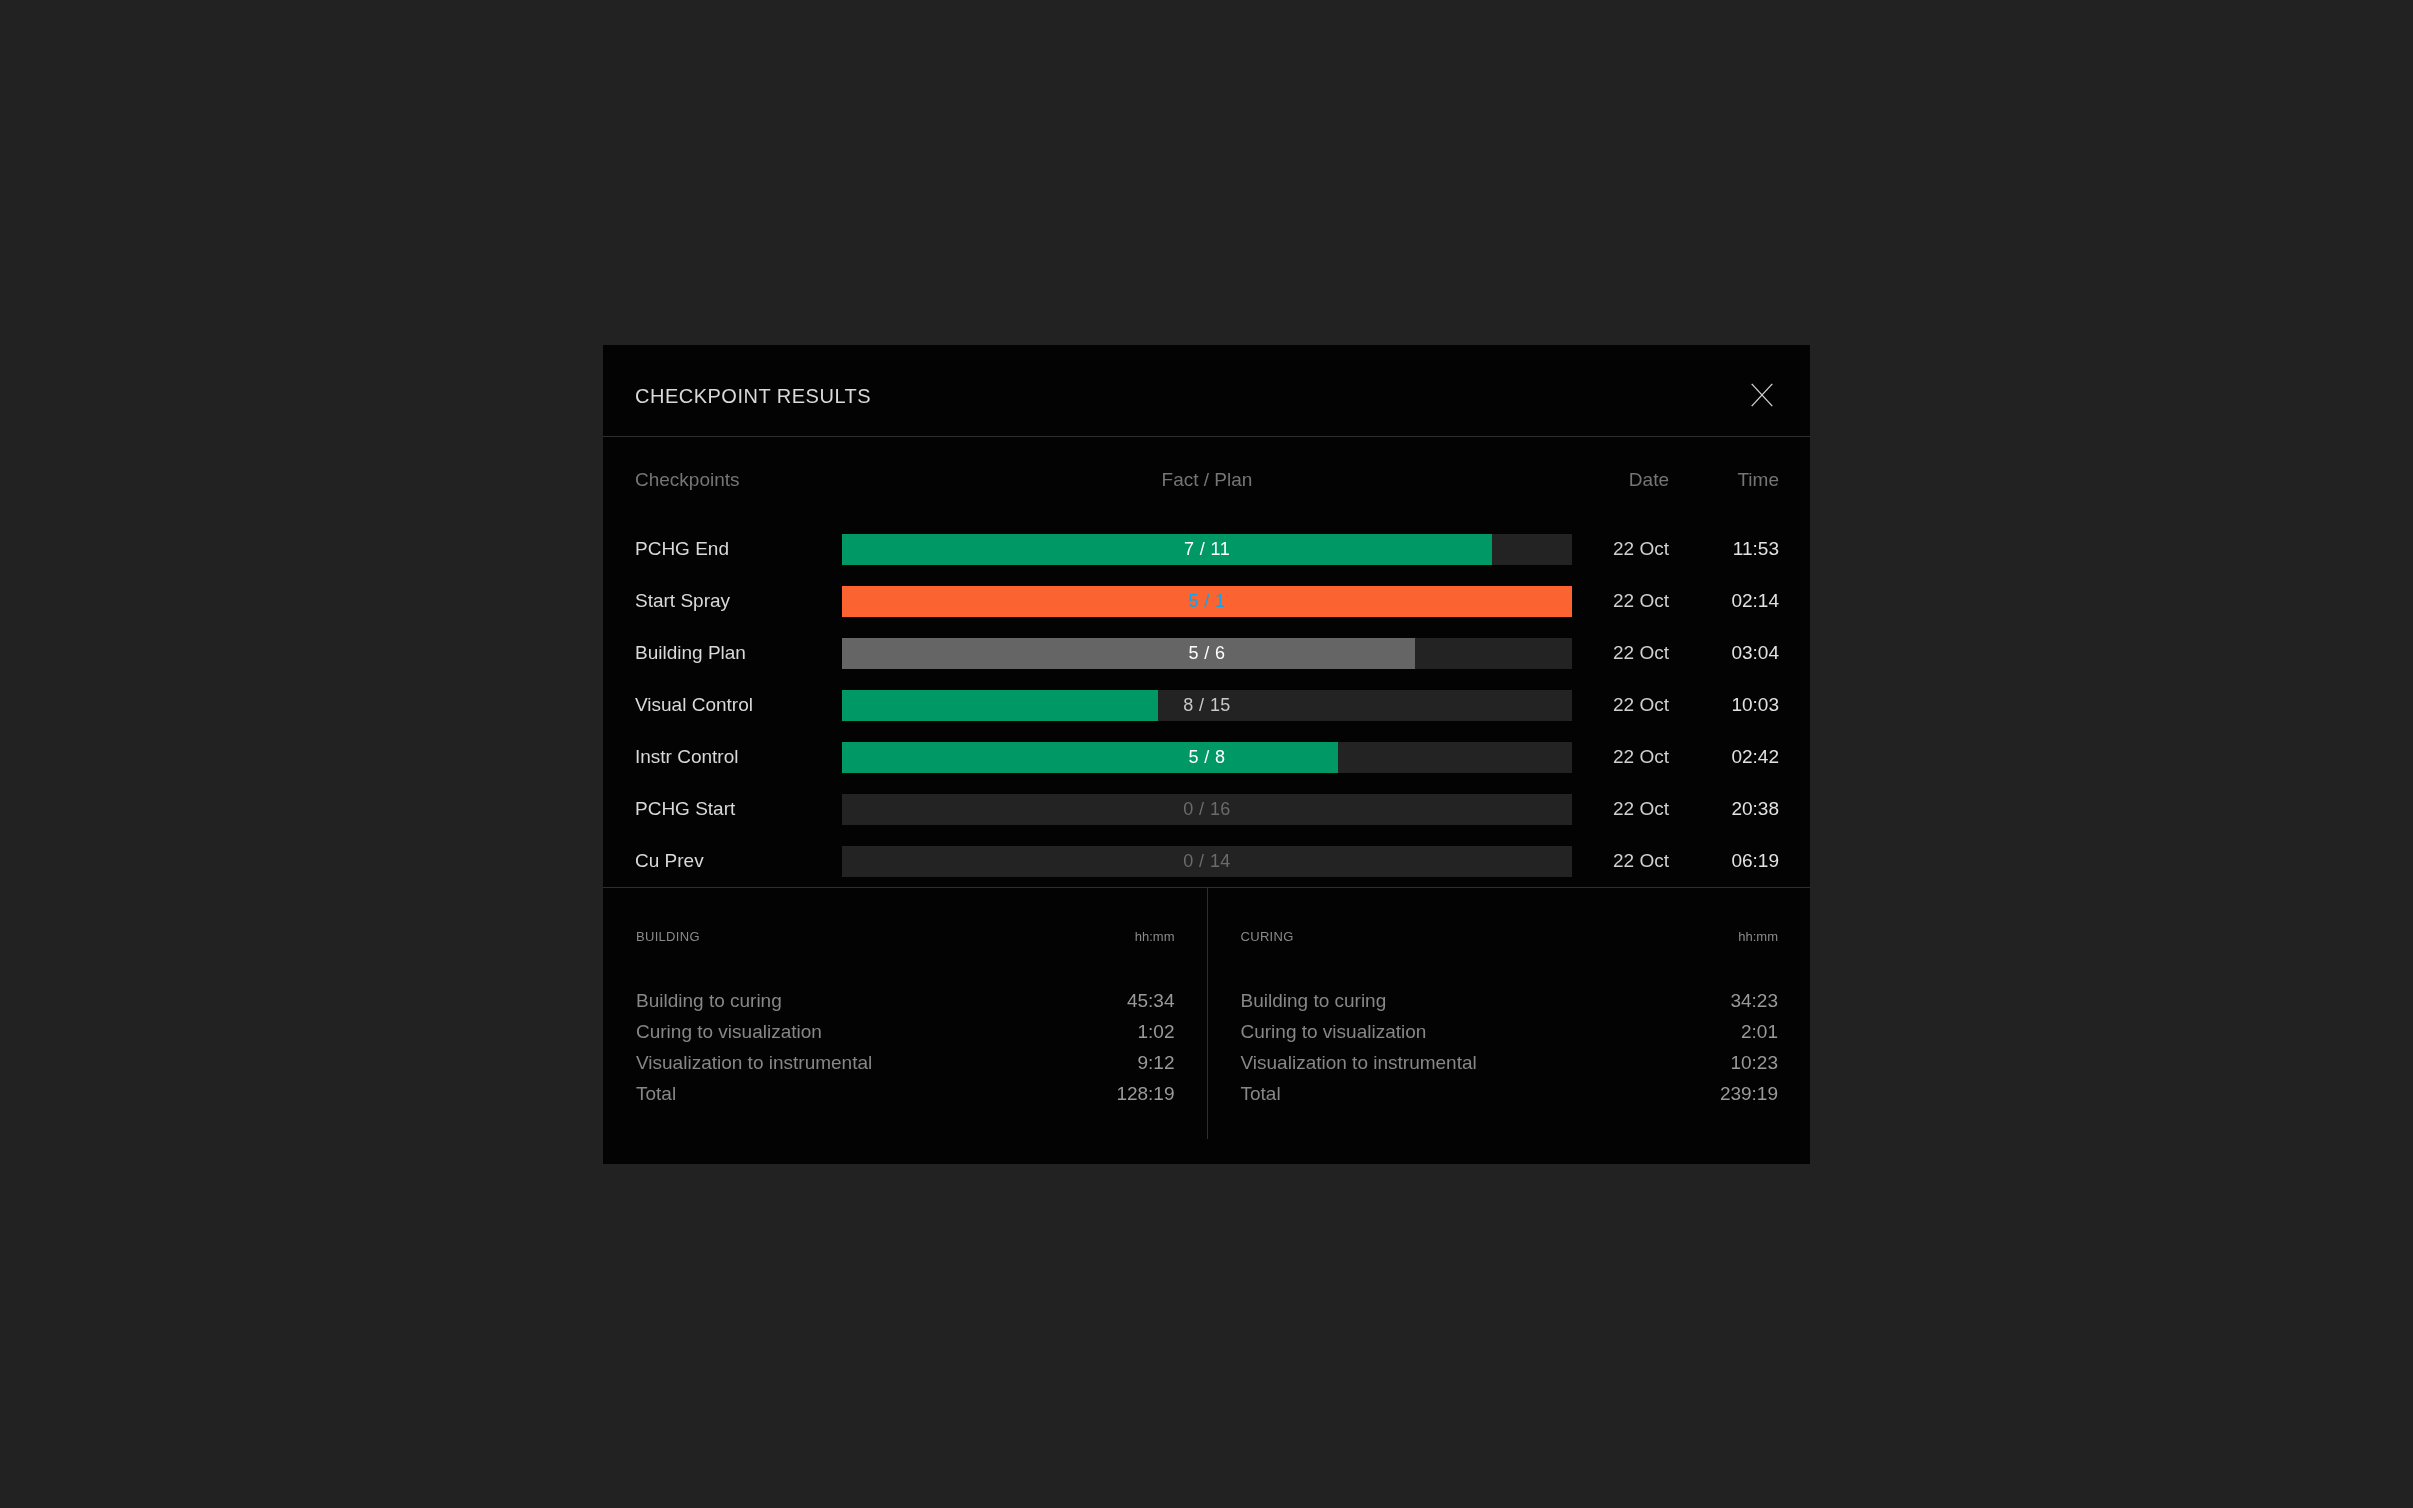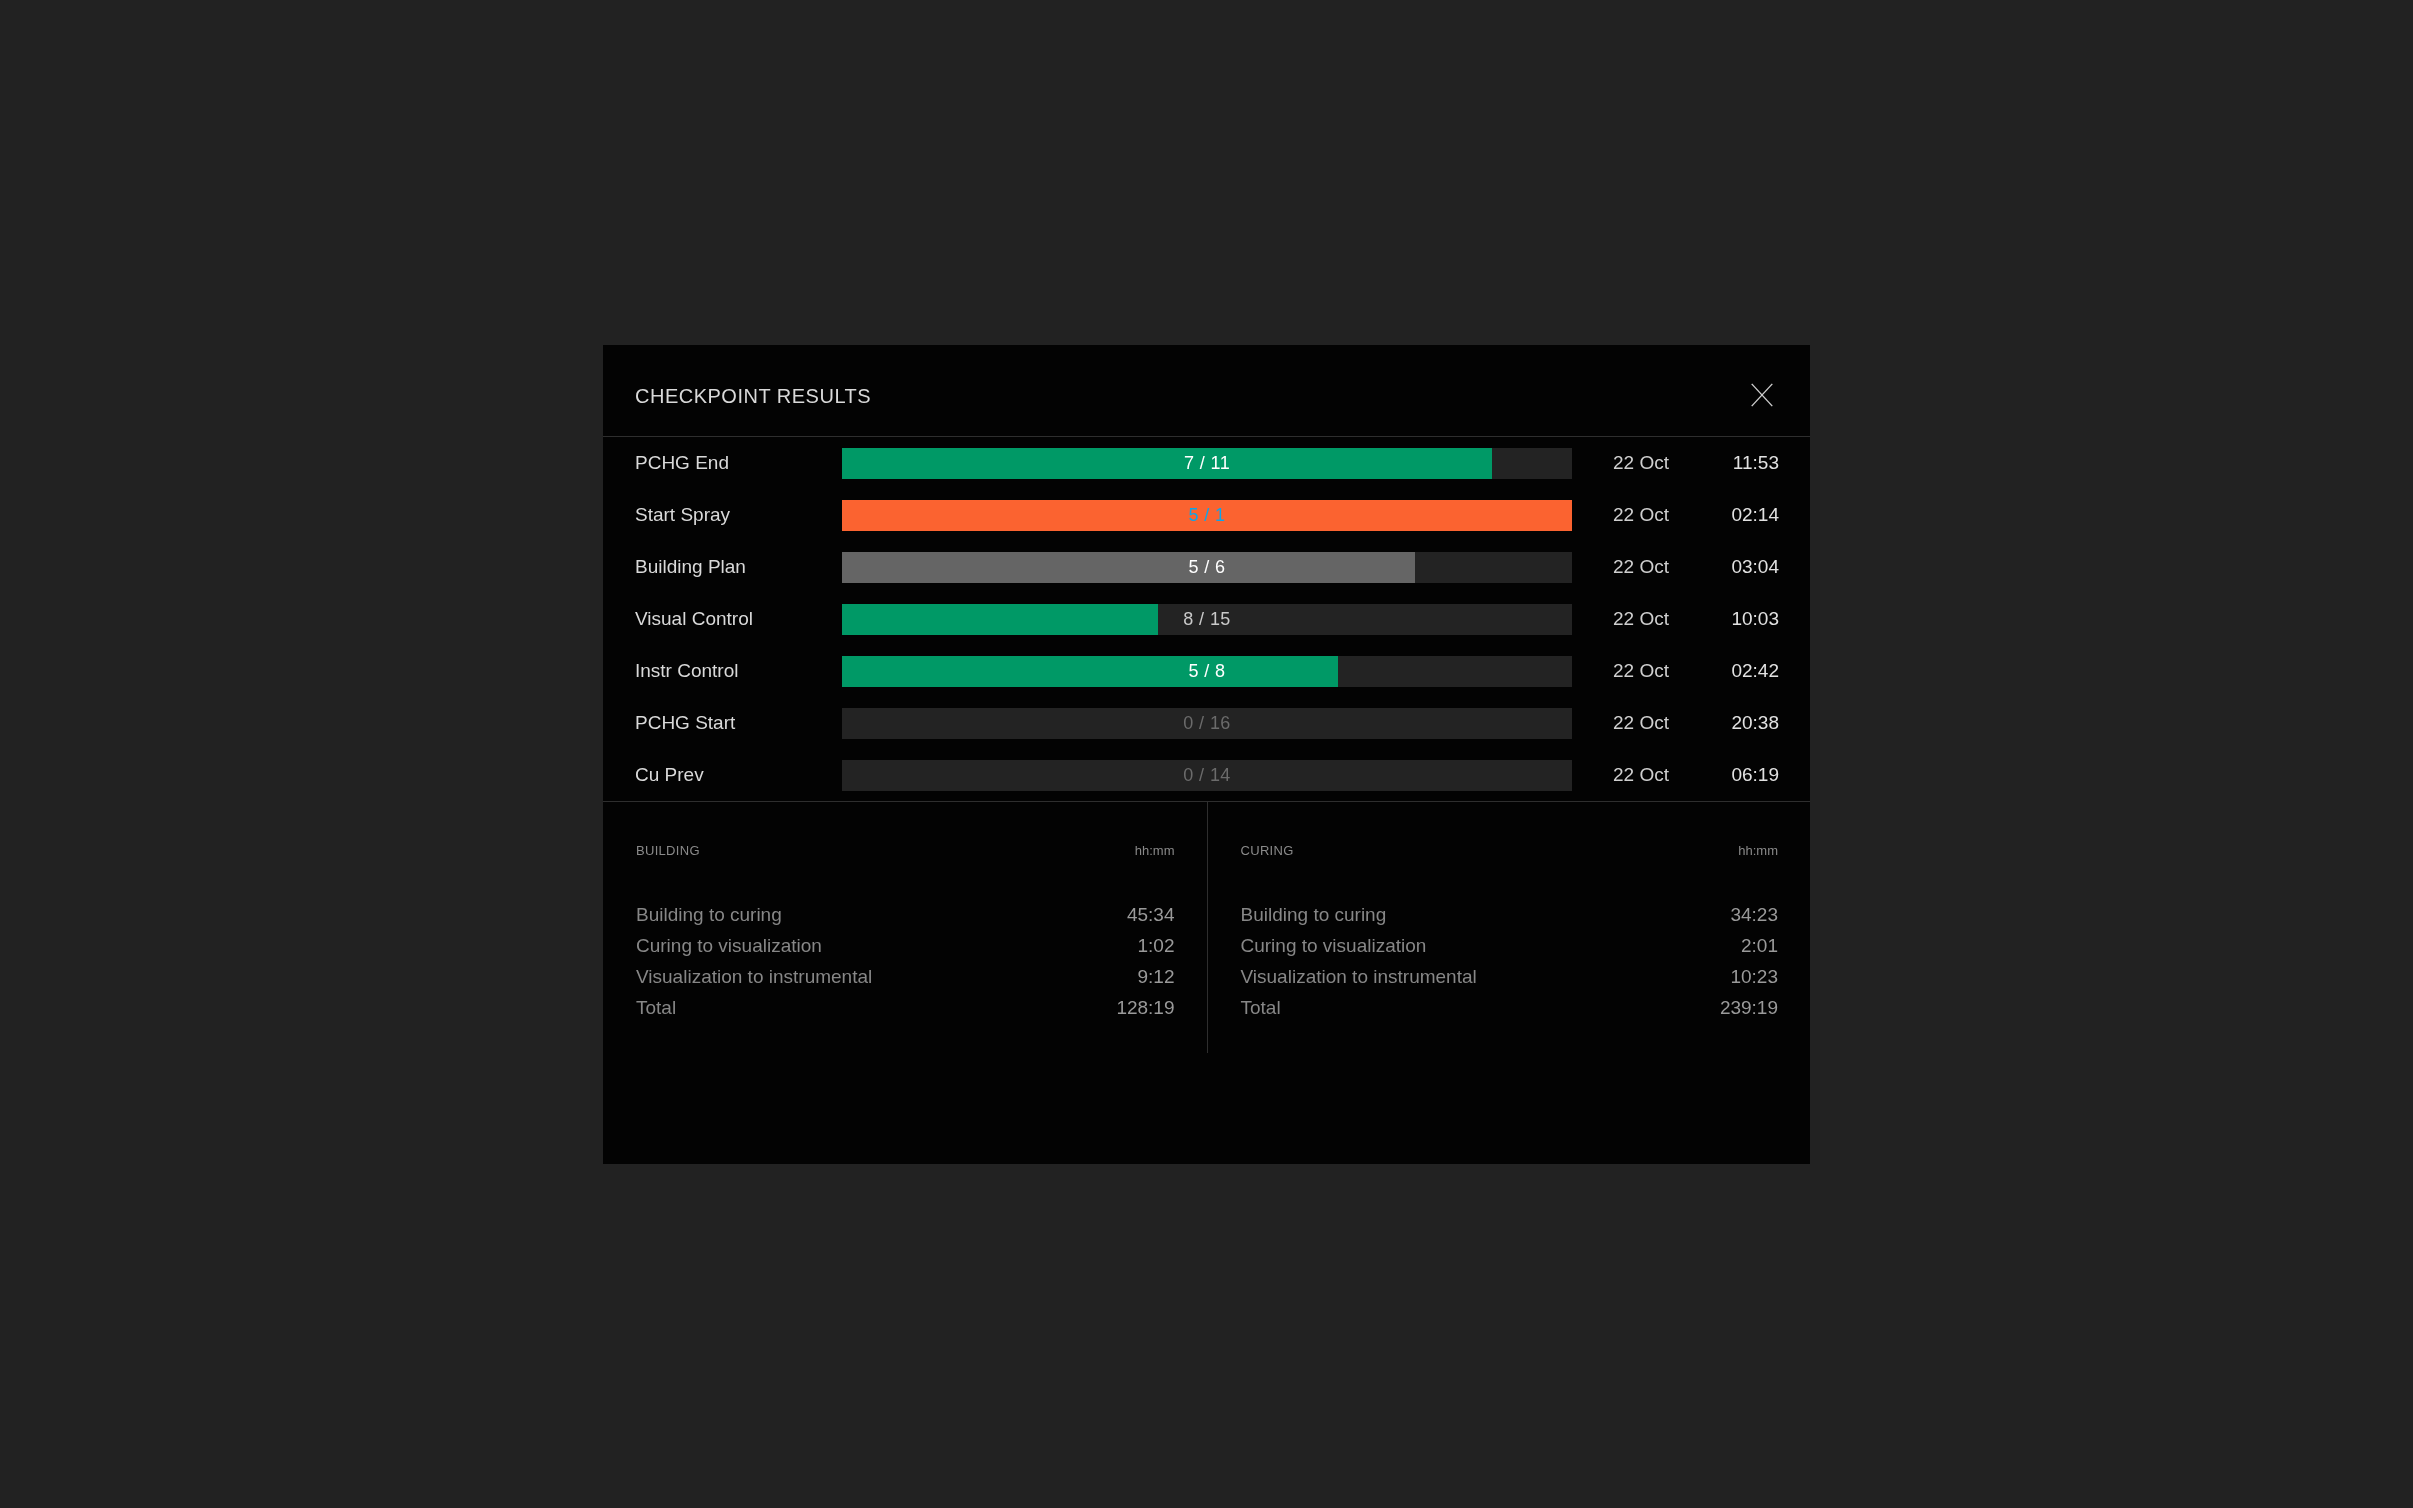--- a/index.html
+++ b/index.html
@@ -95,20 +95,26 @@
       <span>
         <svg width="24" height="24" viewBox="0 0 28 28">
           <line x1="2" y1="1" x2="26" y2="27" stroke="#cfcfcf" stroke-width="1.6"></line>
           <line x1="26" y1="1" x2="2" y2="27" stroke="#cfcfcf" stroke-width="1.6"></line>
         </svg>
       </span>
     </button>
   </div>
 
   <div class="table-section">
+    <div class="grid-row col-headers">
+      <div>Checkpoints</div>
+      <div class="col-h-center">Fact / Plan</div>
+      <div class="col-h-right">Date</div>
+      <div class="col-h-right">Time</div>
+    </div>
 
     <div class="grid-row t-row">
       <div class="cp-label">PCHG End</div>
       <div class="track">
         <div class="fill" style="width: 89.1%; background: rgb(0, 153, 102);"></div>
         <div class="bar-text" style="color: rgb(255, 255, 255);">7 / 11</div>
       </div>
       <div class="date-cell">22 Oct</div>
       <div class="time-cell">11:53</div>
     </div>

